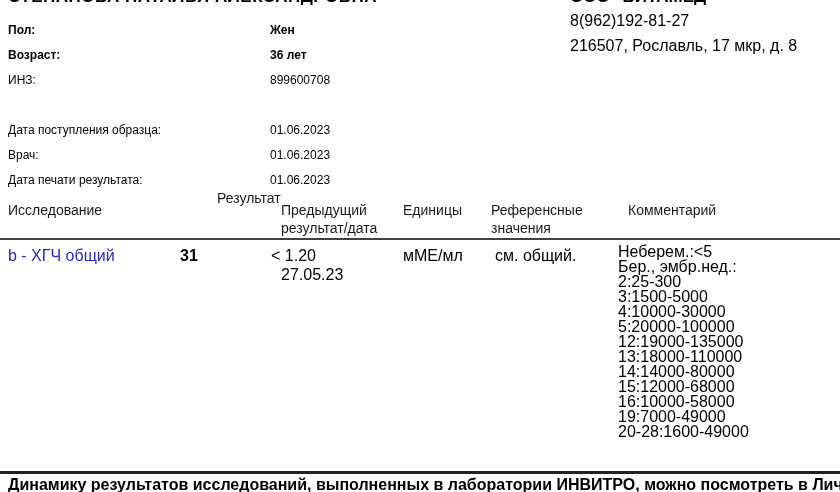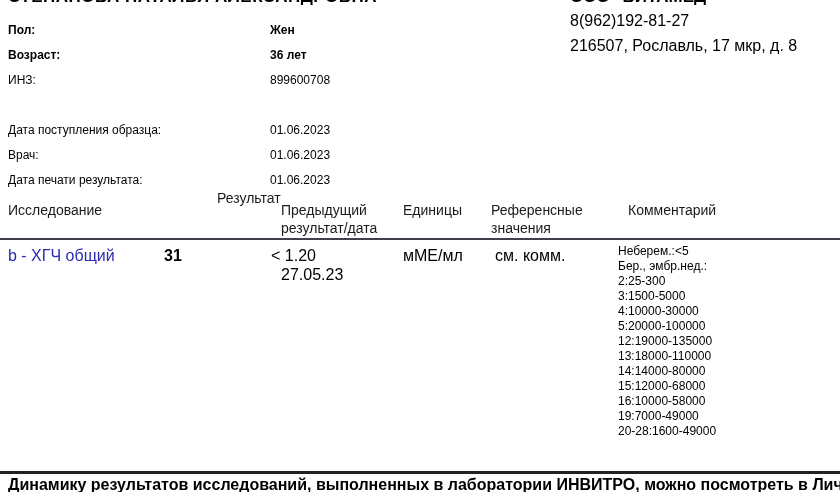--- a/index.html
+++ b/index.html
@@ -21,21 +21,21 @@
   .info-row{position:absolute;left:8px;font-size:12px;line-height:25px;white-space:nowrap;}
   .info-row .lbl{display:inline-block;width:262px;}
   .info-row.bold .lbl,.info-row.bold .val{font-weight:bold;}
   .th{position:absolute;font-size:14px;line-height:18px;color:#1a1a1a;}
   .rule{position:absolute;left:0;width:840px;background:#3d424a;}
   .rule-header{top:238px;height:2px;}
   .rule-footer{top:471px;height:3px;background:#222;}
   .cell{position:absolute;font-size:16px;line-height:19px;white-space:nowrap;}
   .test-name{color:#2b2bb4;}
   .result-val{font-weight:bold;}
-  .comments{position:absolute;left:618px;top:244px;font-size:12px;line-height:15px;white-space:nowrap;}
+  .comments{position:absolute;left:618px;top:244px;font-size:16px;line-height:15px;white-space:nowrap;}
   .footer-note{
     position:absolute;left:8px;top:476px;width:832px;height:16px;
     overflow:hidden;font-size:16px;font-weight:bold;white-space:nowrap;
   }
 </style>
 </head>
 <body>
 
 <div class="page">
 
@@ -86,25 +86,25 @@
     <div>Референсные</div>
     <div>значения</div>
   </div>
   <div class="th" style="left:628px;top:201px;">
     <div>Комментарий</div>
   </div>
 
   <div class="rule rule-header"></div>
 
   <div class="cell test-name" style="left:8px;top:246px;">b - ХГЧ общий</div>
-  <div class="cell result-val" style="left:164px;top:246px;">31</div>
+  <div class="cell result-val" style="left:180px;top:246px;">31</div>
   <div class="cell" style="left:271px;top:246px;">&lt; 1.20</div>
   <div class="cell" style="left:281px;top:265px;">27.05.23</div>
   <div class="cell" style="left:403px;top:246px;">мМЕ/мл</div>
-  <div class="cell" style="left:495px;top:246px;">см. комм.</div>
+  <div class="cell" style="left:495px;top:246px;">см. общий.</div>
 
   <div class="comments">
       <div>Неберем.:&lt;5</div>
       <div>Бер., эмбр.нед.:</div>
       <div>2:25-300</div>
       <div>3:1500-5000</div>
       <div>4:10000-30000</div>
       <div>5:20000-100000</div>
       <div>12:19000-135000</div>
       <div>13:18000-110000</div>

